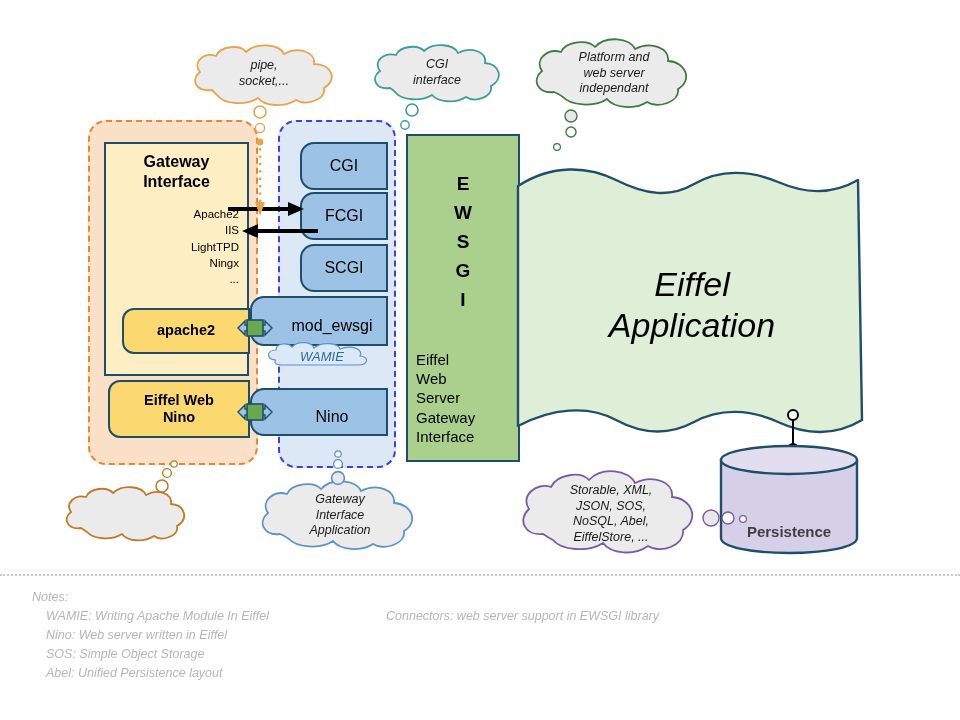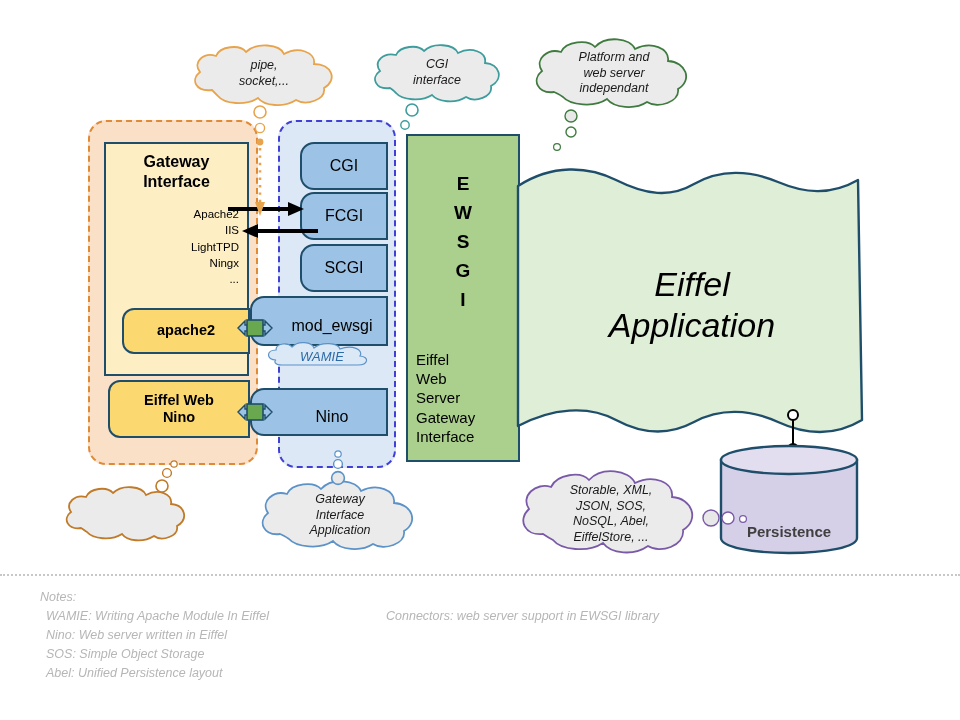--- a/index.html
+++ b/index.html
@@ -178,21 +178,21 @@
   }
 
   
   .notes {
     left: 28px; top: 588px; width: 900px; height: 90px;
     font-size: 12.5px;
     font-style: italic;
     color: #b6b6b6;
     line-height: 1.52;
   }
-  .notes-title { margin-left: 12px; }
+  .notes-title { margin-left: 4px; }
   .notes-body { margin-left: 18px; position: relative; }
   .notes-right {
     position: absolute;
     left: 340px; top: 0;
   }
   .divider {
     left: 0px; top: 574px; width: 960px; height: 2px;
     border-top: 2px dotted #c8c8c8;
   }
 </style>

